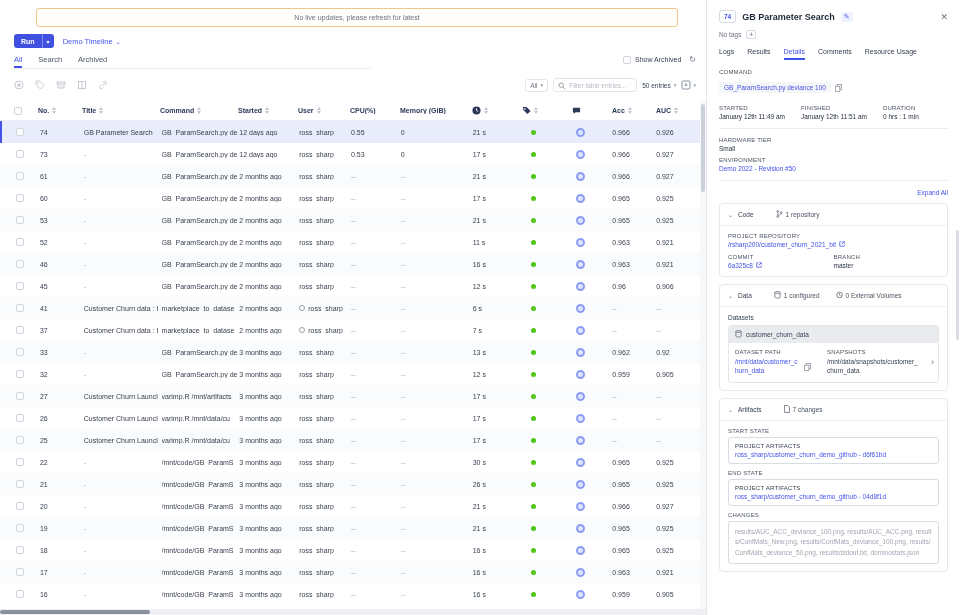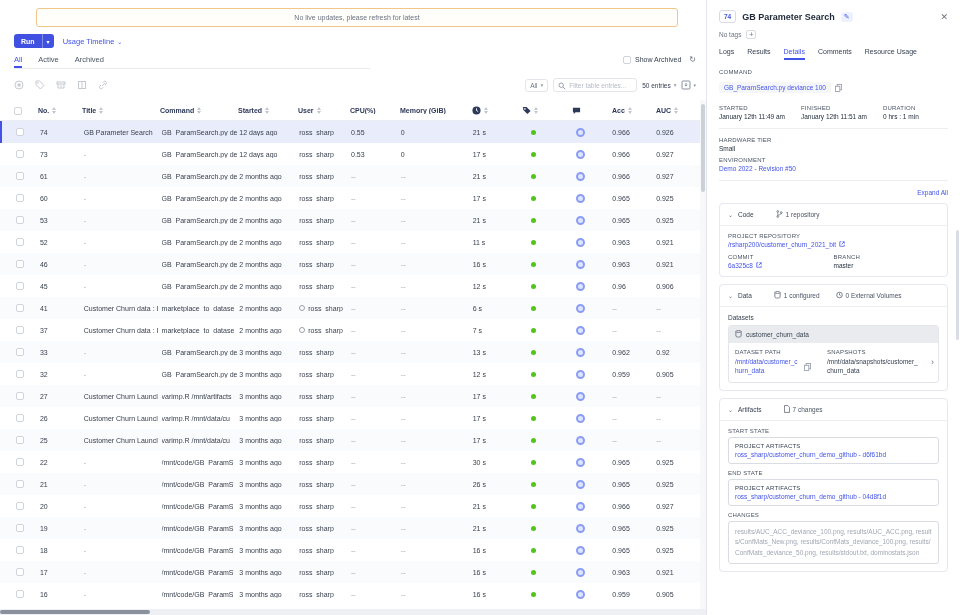--- a/index.html
+++ b/index.html
@@ -131,29 +131,29 @@
     <div class="banner">
       <span>No live updates, please refresh for latest</span>
     </div>
 
     <div class="controls">
       <div class="run-btn">
         <span class="run-label">Run</span>
         <span class="run-caret">▾</span>
       </div>
       <div class="jobs-timeline">
-        <span>Usage Timeline</span>
+        <span>Demo Timeline</span>
         <span class="caret">⌄</span>
       </div>
     </div>
 
     <div class="tabs-row">
       <div class="tabs" id="main-tabs">
           <span class="tab active">All</span>
-          <span class="tab">Active</span>
+          <span class="tab">Search</span>
           <span class="tab">Archived</span>
         </div>
       <div class="archived">
         <span class="cb" style="margin-left:0"></span>
         <span>Show Archived</span>
         <span class="refresh">↻</span>
       </div>
     </div>
 
     <div class="toolbar-row">

